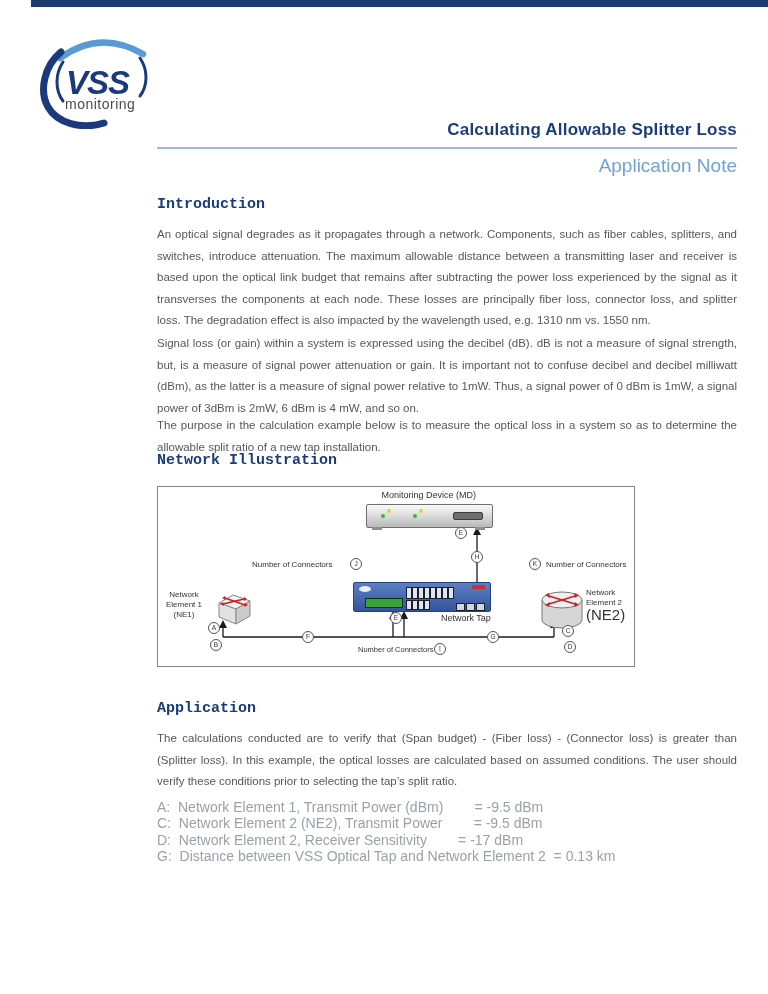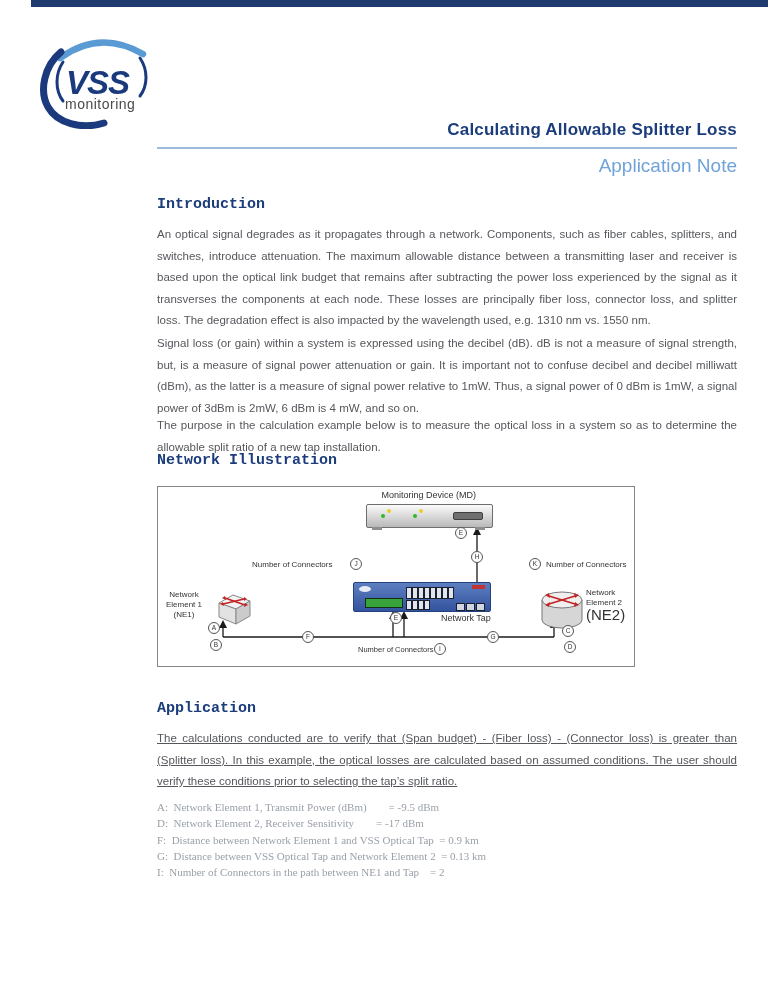--- a/index.html
+++ b/index.html
@@ -16,22 +16,22 @@
   .doc-title{margin:0;font-size:17px;font-weight:bold;color:#1c3d7c;letter-spacing:.2px;}
   .title-divider{border:none;border-top:2px solid #9cb9de;margin:7px 0 6px 0;}
   .doc-subtitle{font-size:19px;color:#6fa3d9;}
 
   
   h2{margin:0;font-size:15px;font-weight:bold;color:#1c3d7c;font-family:Liberation Mono, monospace;}
   .body-text{width:580px;margin:0;font-size:11.5px;line-height:21.5px;color:#55575c;
              text-align:justify;}
 
   
-  .calc-block{left:157px;top:799px;width:600px;font-family:Liberation Serif, serif;
-              font-size:11px;color:#9aa1a9;}
+  .calc-block{left:157px;top:799px;width:600px;font-family:Liberation Sans, sans-serif;
+              font-size:14px;color:#9aa1a9;}
   .calc-line{white-space:pre;line-height:16.3px;height:16.3px;}
 
   
   .diagram{left:157px;top:486px;width:476px;height:179px;border:1px solid #858585;background:#fff;}
   .dtext{position:absolute;color:#333;font-size:9px;line-height:11px;}
   .dtext-sm{position:absolute;color:#333;font-size:8px;line-height:10px;}
   .mk{position:absolute;width:10px;height:10px;border:1px solid #555;border-radius:50%;
       background:#fdfdfd;font-size:6.5px;line-height:10px;text-align:center;color:#333;}
 
   
@@ -190,24 +190,23 @@
       <div style="font-size:15px;line-height:13px;">(NE2)</div>
     </div>
     <span class="mk" style="left:404px;top:138px;">C</span>
     <span class="mk" style="left:406px;top:154px;">D</span>
 
     <div class="dtext-sm" style="left:200px;top:158px;font-size:7.5px;">Number of Connectors</div>
     <span class="mk" style="left:276px;top:156px;">I</span>
   </div>
 
   <h2 class="abs" style="left:157px;top:700px;">Application</h2>
-  <p class="abs body-text" style="left:157px;top:728px;text-decoration:underline;">The calculations conducted are to verify that (Span budget) - (Fiber loss) - (Connector loss) is greater than (Splitter loss). In this example, the optical losses are calculated based on assumed conditions. The user should verify these conditions prior to selecting the tap’s split ratio.</p>
+  <p class="abs body-text" style="left:157px;top:728px;">The calculations conducted are to verify that (Span budget) - (Fiber loss) - (Connector loss) is greater than (Splitter loss). In this example, the optical losses are calculated based on assumed conditions. The user should verify these conditions prior to selecting the tap’s split ratio.</p>
 
   <div class="abs calc-block">
     <div class="calc-line">A:  Network Element 1, Transmit Power (dBm)        = -9.5 dBm</div>
+    <div class="calc-line">C:  Network Element 2 (NE2), Transmit Power        = -9.5 dBm</div>
     <div class="calc-line">D:  Network Element 2, Receiver Sensitivity        = -17 dBm</div>
-    <div class="calc-line">F:  Distance between Network Element 1 and VSS Optical Tap  = 0.9 km</div>
     <div class="calc-line">G:  Distance between VSS Optical Tap and Network Element 2  = 0.13 km</div>
-    <div class="calc-line">I:  Number of Connectors in the path between NE1 and Tap    = 2</div>
   </div>
 
   <div class="abs bottom-bar"></div>
 </div>
 
 </body></html>

